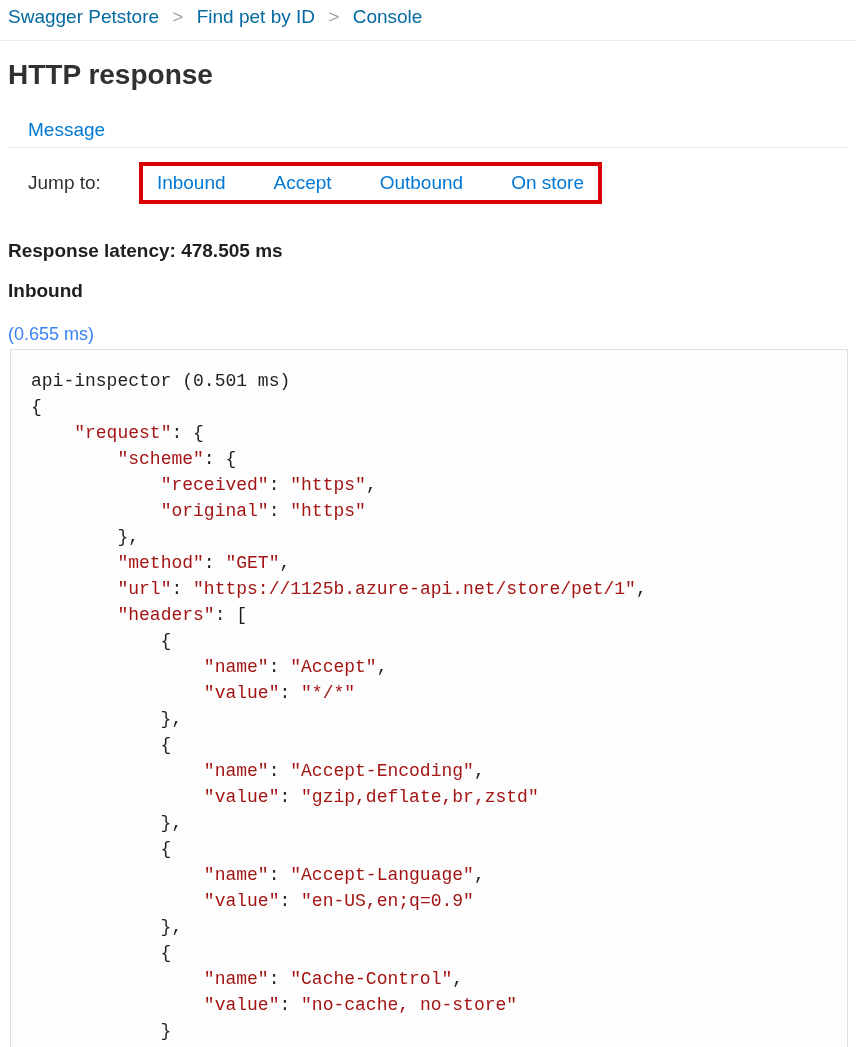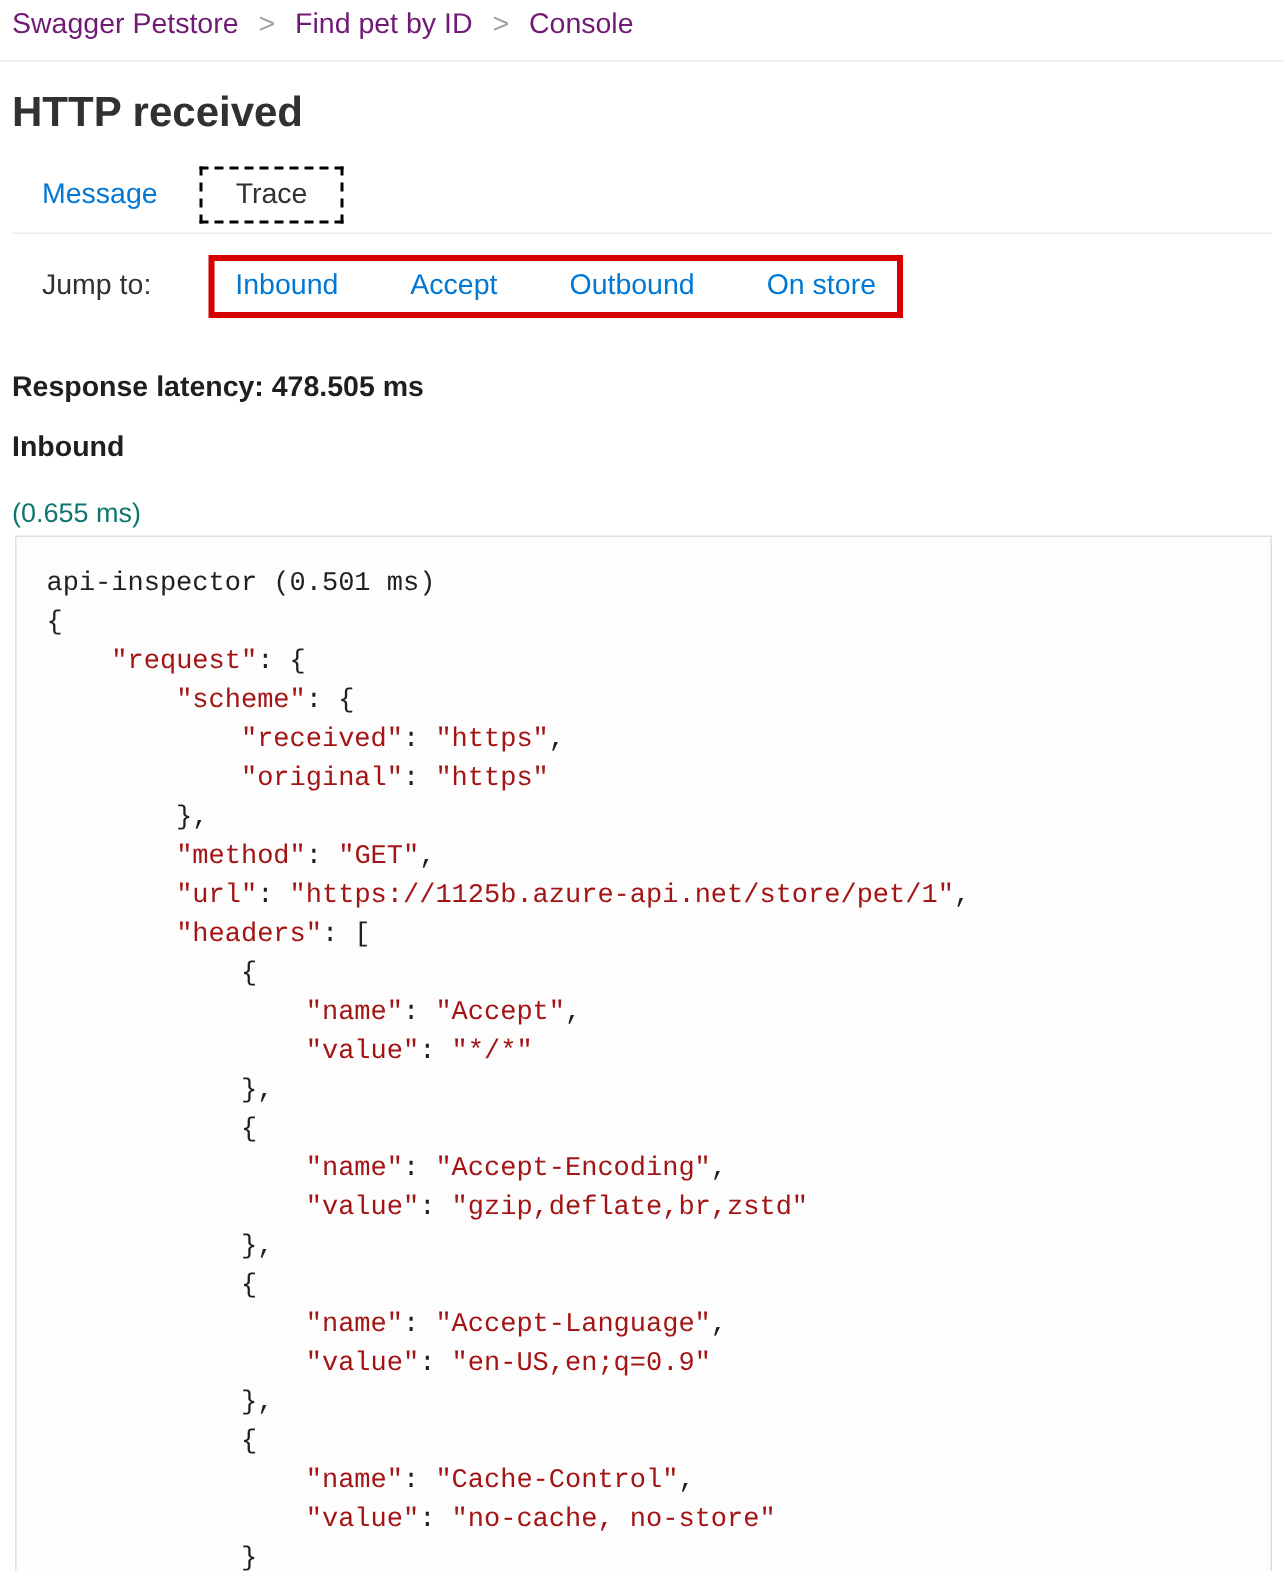--- a/index.html
+++ b/index.html
@@ -13,21 +13,21 @@
   }
 
   
   .breadcrumb {
     padding: 6px 8px 12px 8px;
     font-size: 19px;
     color: #605e5c;
     border-bottom: 1px solid #edebe9;
   }
   .breadcrumb .crumb {
-    color: #701a75;
+    color: #0369a1;
   }
   .breadcrumb .sep {
     color: #a19f9d;
     padding: 0 8px;
   }
 
   .content {
     padding: 16px 8px 0 8px;
   }
 
@@ -92,21 +92,21 @@
 
   .section-heading {
     font-size: 19px;
     font-weight: 700;
     color: #201f1e;
     margin-bottom: 22px;
   }
 
   .section-time {
     font-size: 18px;
-    color: #0f766e;
+    color: #3b82f6;
     margin-bottom: 4px;
   }
 
   
   .code-wrap {
     border-top: 1px solid #e1dfdd;
     border-left: 1px solid #e1dfdd;
     border-right: 1px solid #e1dfdd;
     background: #fdfdfd;
     padding: 18px 0 0 0;
@@ -129,25 +129,24 @@
 
 <div class="breadcrumb">
   <span class="crumb">Swagger Petstore</span>
   <span class="sep">&gt;</span>
   <span class="crumb">Find pet by ID</span>
   <span class="sep">&gt;</span>
   <span class="crumb">Console</span>
 </div>
 
 <div class="content">
-  <div class="page-title">HTTP received</div>
+  <div class="page-title">HTTP response</div>
 
   <div class="tabs">
     <span class="tab">Message</span>
-    <span class="tab active">Trace</span>
   </div>
 
   <div class="jump-row">
     <span class="jump-label">Jump to:</span>
     <div class="jump-links-box">
       <span class="jump-link">Inbound</span>
       <span class="jump-link">Accept</span>
       <span class="jump-link">Outbound</span>
       <span class="jump-link">On store</span>
     </div>

